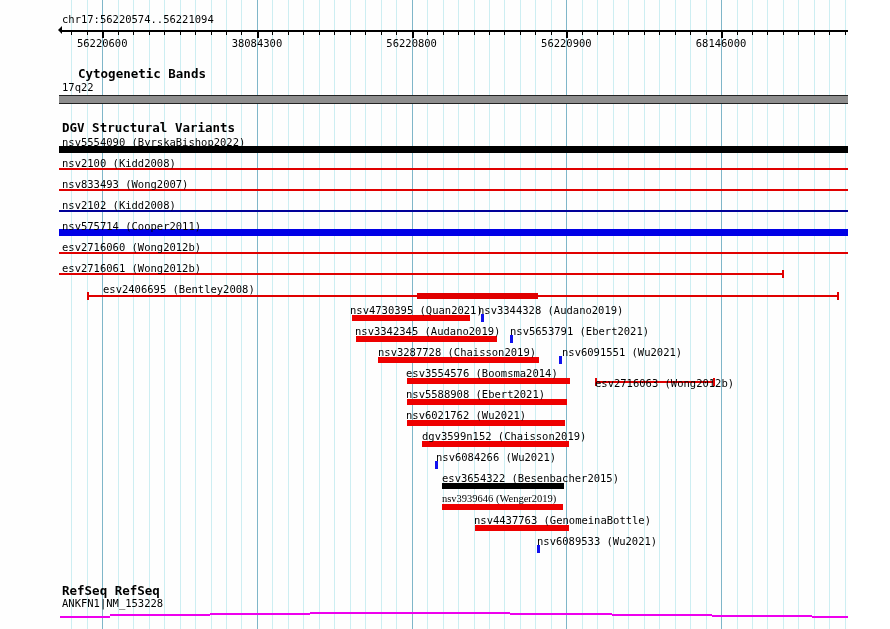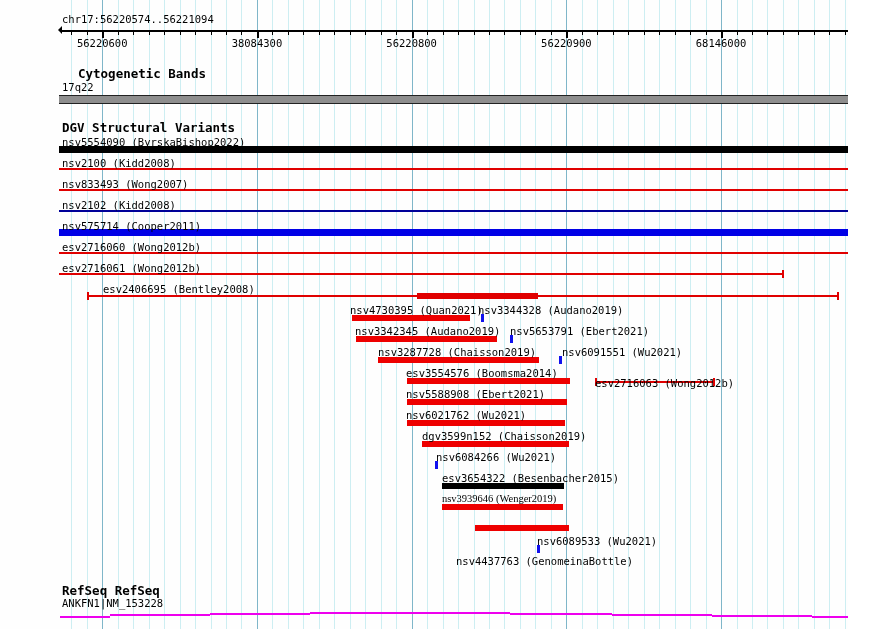--- a/index.html
+++ b/index.html
@@ -182,21 +182,21 @@
     <div class="abs" style="left: 406px; top: 409px; z-index: 3;">nsv6021762 (Wu2021)</div>
     <div class="abs" style="left: 407px; top: 420px; width: 158px; height: 6px; background: rgb(238, 0, 0); z-index: 2;"></div>
     <div class="abs" style="left: 422px; top: 430px; z-index: 3;">dgv3599n152 (Chaisson2019)</div>
     <div class="abs" style="left: 422px; top: 441px; width: 147px; height: 6px; background: rgb(238, 0, 0); z-index: 2;"></div>
     <div class="abs" style="left: 436px; top: 451px; z-index: 3;">nsv6084266 (Wu2021)</div>
     <div class="abs" style="left: 435px; top: 461px; width: 3px; height: 8px; background: rgb(17, 17, 238); z-index: 2;"></div>
     <div class="abs" style="left: 442px; top: 472px; z-index: 3;">esv3654322 (Besenbacher2015)</div>
     <div class="abs" style="left: 442px; top: 483px; width: 122px; height: 6px; background: rgb(0, 0, 0); z-index: 2;"></div>
     <div class="abs" style="left: 442px; top: 493px; z-index: 3; font-family: Liberation Serif, serif;">nsv3939646 (Wenger2019)</div>
     <div class="abs" style="left: 442px; top: 504px; width: 121px; height: 6px; background: rgb(238, 0, 0); z-index: 2;"></div>
-    <div class="abs" style="left: 456px; top: 514px; z-index: 3; margin-top: 41px;">nsv4437763 (GenomeinaBottle)</div>
+    <div class="abs" style="left: 474px; top: 514px; z-index: 3;">nsv4437763 (GenomeinaBottle)</div>
     <div class="abs" style="left: 475px; top: 525px; width: 94px; height: 6px; background: rgb(238, 0, 0); z-index: 2;"></div>
     <div class="abs" style="left: 537px; top: 535px; z-index: 3;">nsv6089533 (Wu2021)</div>
     <div class="abs" style="left: 537px; top: 545px; width: 3px; height: 8px; background: rgb(17, 17, 238); z-index: 2;"></div>
     <div class="abs" style="left: 60px; top: 616px; width: 50px; height: 2px; background: rgb(238, 0, 238); z-index: 2;"></div>
     <div class="abs" style="left: 110px; top: 614px; width: 100px; height: 2px; background: rgb(238, 0, 238); z-index: 2;"></div>
     <div class="abs" style="left: 210px; top: 613px; width: 100px; height: 2px; background: rgb(238, 0, 238); z-index: 2;"></div>
     <div class="abs" style="left: 310px; top: 612px; width: 102px; height: 2px; background: rgb(238, 0, 238); z-index: 2;"></div>
     <div class="abs" style="left: 412px; top: 612px; width: 98px; height: 2px; background: rgb(238, 0, 238); z-index: 2;"></div>
     <div class="abs" style="left: 510px; top: 613px; width: 102px; height: 2px; background: rgb(238, 0, 238); z-index: 2;"></div>
     <div class="abs" style="left: 612px; top: 614px; width: 100px; height: 2px; background: rgb(238, 0, 238); z-index: 2;"></div>

